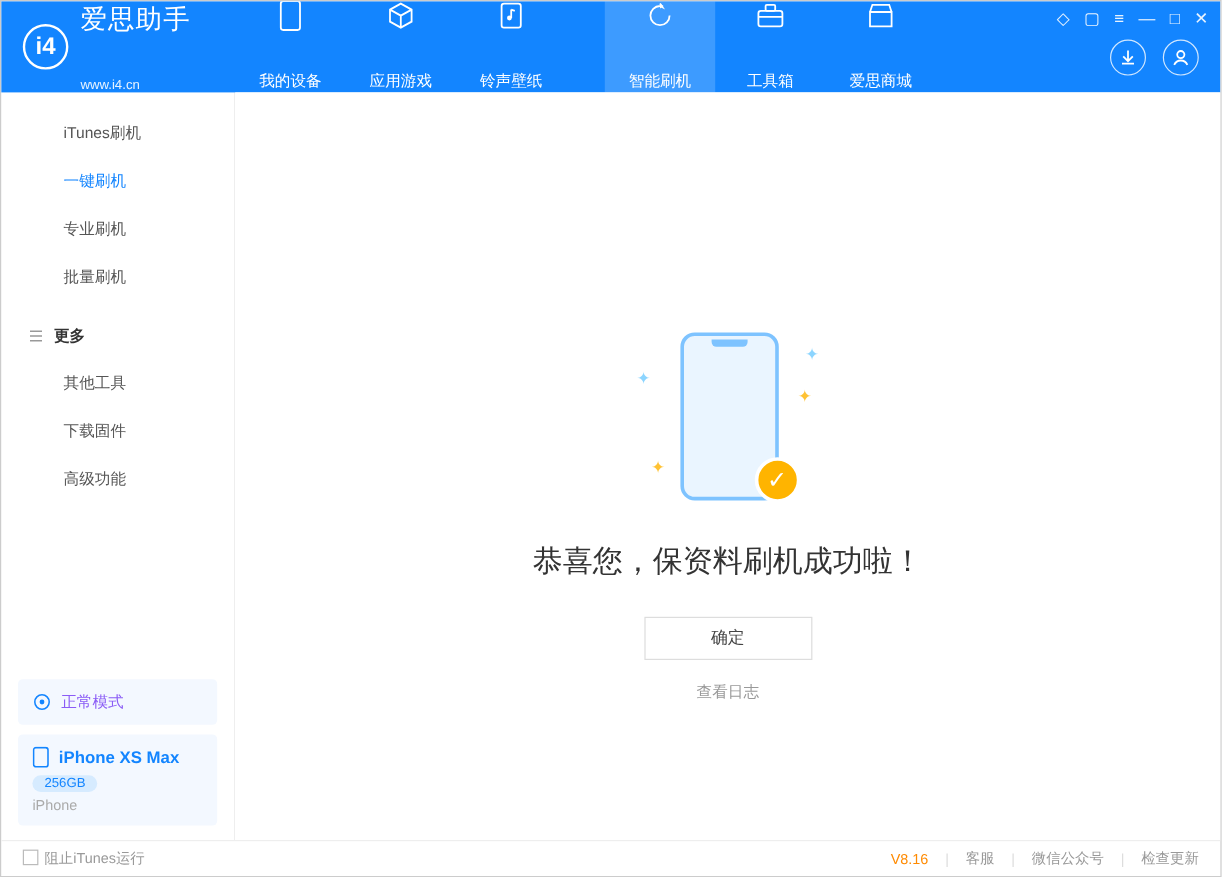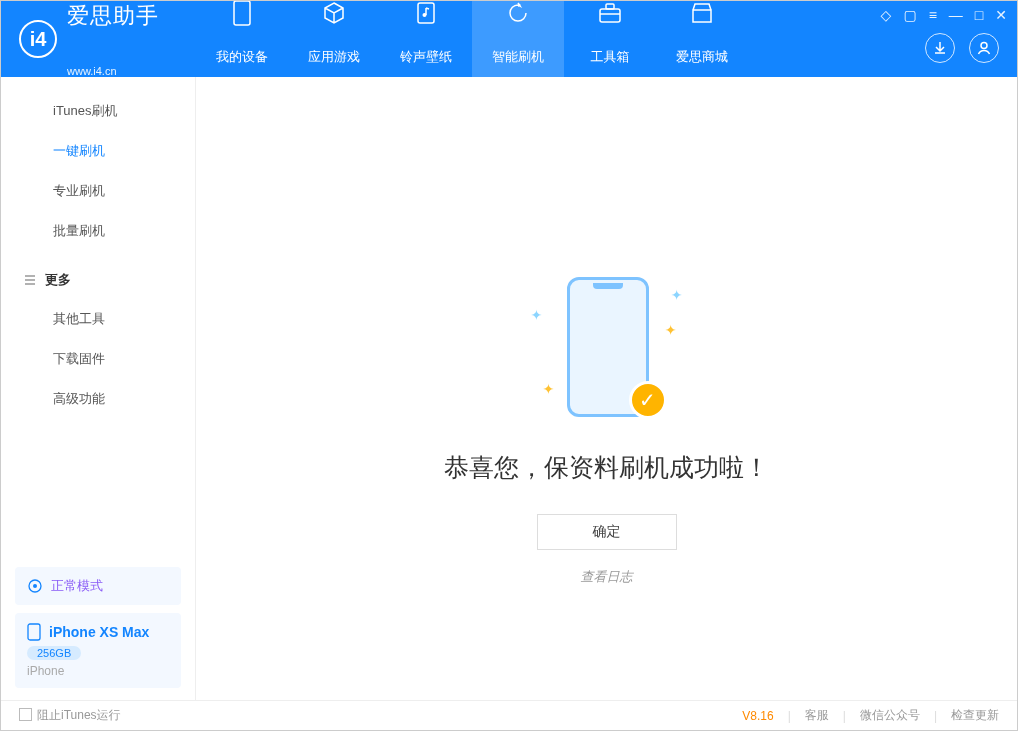--- a/index.html
+++ b/index.html
@@ -7,22 +7,22 @@
 
 
 .header { background: #1385ff; height: 76px; display: flex; align-items: center; color: #fff; position: relative; }
 .logo-area { display: flex; align-items: center; padding: 0 18px; width: 195px; }
 .logo-badge { width: 38px; height: 38px; border: 2px solid #fff; border-radius: 50%; display: flex; align-items: center; justify-content: center; font-weight: bold; font-size: 20px; margin-right: 10px; }
 .logo-text { display: flex; flex-direction: column; }
 .logo-main { font-size: 22px; font-weight: 500; letter-spacing: 1px; }
 .logo-sub { font-size: 11px; opacity: .9; margin-top: 34px; }
 
 .tabs { display: flex; height: 100%; }
-.tab { width: 92px; display: flex; flex-direction: column; align-items: center; justify-content: flex-start; font-size: 13px; gap: 23px; cursor: pointer; }
-.tab.active { background: rgba(255,255,255,0.18); }
+.tab { width: 92px; display: flex; flex-direction: column; align-items: center; justify-content: space-between; font-size: 13px; gap: 6px; cursor: pointer; }
+.tab.active { background: rgba(255,255,255,0.18); margin-left: 32px; }
 .tab-icon { width: 24px; height: 24px; display: flex; align-items: center; justify-content: center; }
 
 .win-controls { position: absolute; top: 6px; right: 10px; display: flex; gap: 12px; font-size: 14px; }
 .win-controls span { cursor: pointer; opacity: .9; }
 .header-right { position: absolute; right: 18px; bottom: 14px; display: flex; gap: 14px; }
 .circ-btn { width: 30px; height: 30px; border: 1.5px solid rgba(255,255,255,.8); border-radius: 50%; display: flex; align-items: center; justify-content: center; cursor: pointer; }
 
 
 .body { display: flex; height: calc(100% - 76px - 30px); }
 .sidebar { width: 195px; border-right: 1px solid #eee; display: flex; flex-direction: column; font-size: 13px; color: #555; }
@@ -48,21 +48,21 @@
 .phone-notch { position: absolute; top: 3px; left: 50%; transform: translateX(-50%); width: 30px; height: 6px; background: #7ec3ff; border-radius: 0 0 4px 4px; }
 .check { position: absolute; right: 10px; bottom: 8px; width: 38px; height: 38px; background: #ffb400; border-radius: 50%; display: flex; align-items: center; justify-content: center; color: #fff; font-size: 20px; border: 3px solid #fff; }
 .sparkle { position: absolute; color: #ffc233; font-size: 14px; }
 .sparkle.s1 { left: -6px; top: 30px; color: #8cd5ff; }
 .sparkle.s2 { right: -6px; top: 10px; color: #8cd5ff; }
 .sparkle.s3 { right: 0px; top: 45px; }
 .sparkle.s4 { left: 6px; bottom: 30px; }
 
 .success-text { font-size: 25px; color: #333; margin-bottom: 30px; }
 .ok-btn { width: 140px; height: 36px; border: 1px solid #ddd; background: #fff; font-size: 14px; color: #444; cursor: pointer; margin-bottom: 18px; }
-.view-log { font-size: 13px; color: #999; cursor: pointer; font-style: italic; }
+.view-log { font-size: 13px; color: #999; cursor: pointer; }
 
 
 .footer { height: 30px; border-top: 1px solid #eee; display: flex; align-items: center; padding: 0 18px; font-size: 12px; color: #999; justify-content: space-between; text-align: center; }
 .footer-right { display: flex; align-items: center; gap: 14px; }
 .footer-right .sep { color: #ddd; }
 .version { color: #ff8a00; }
 </style>
 </head>
 <body>
 

